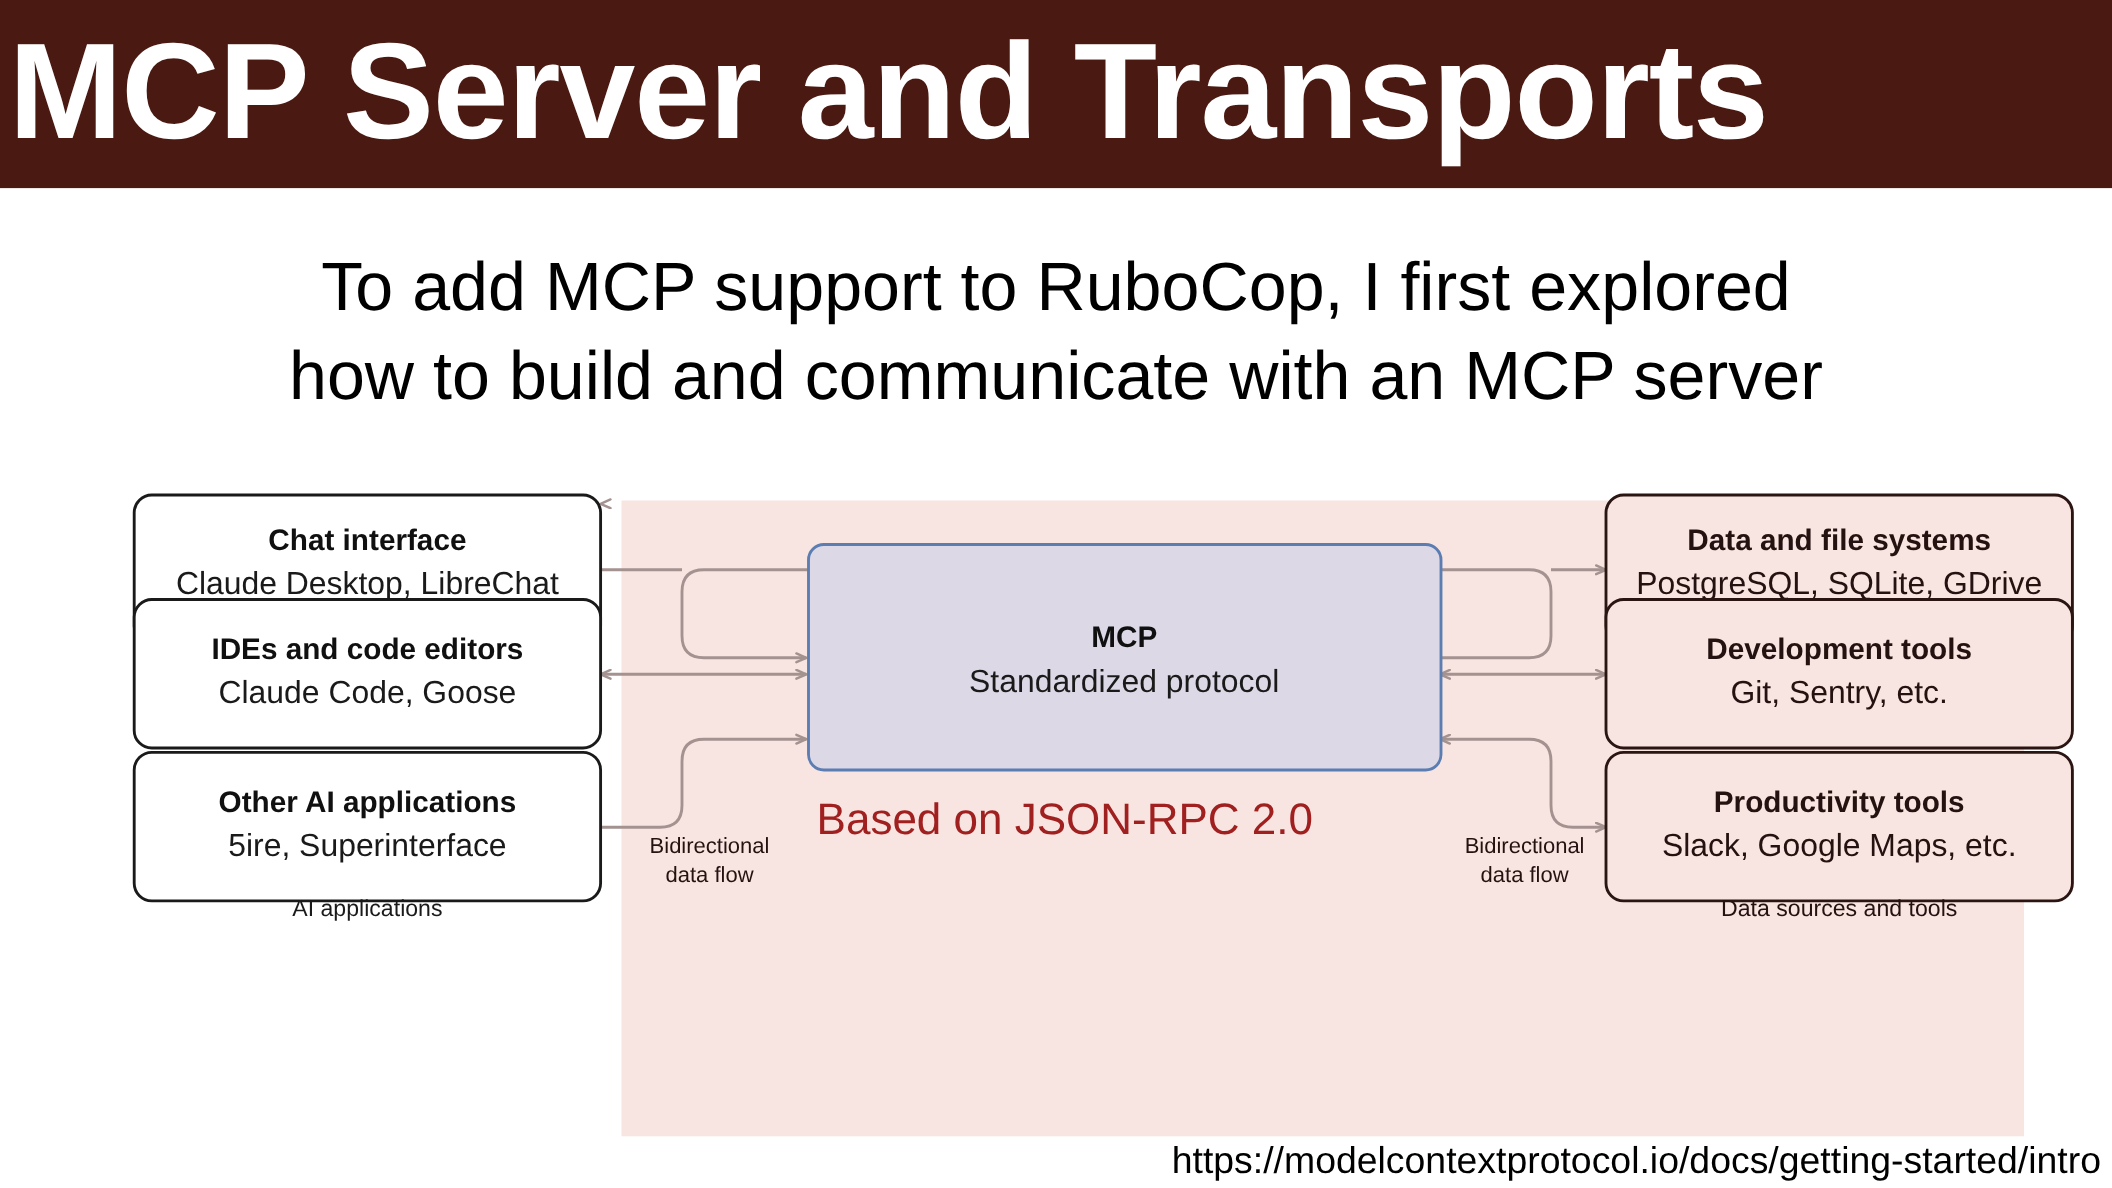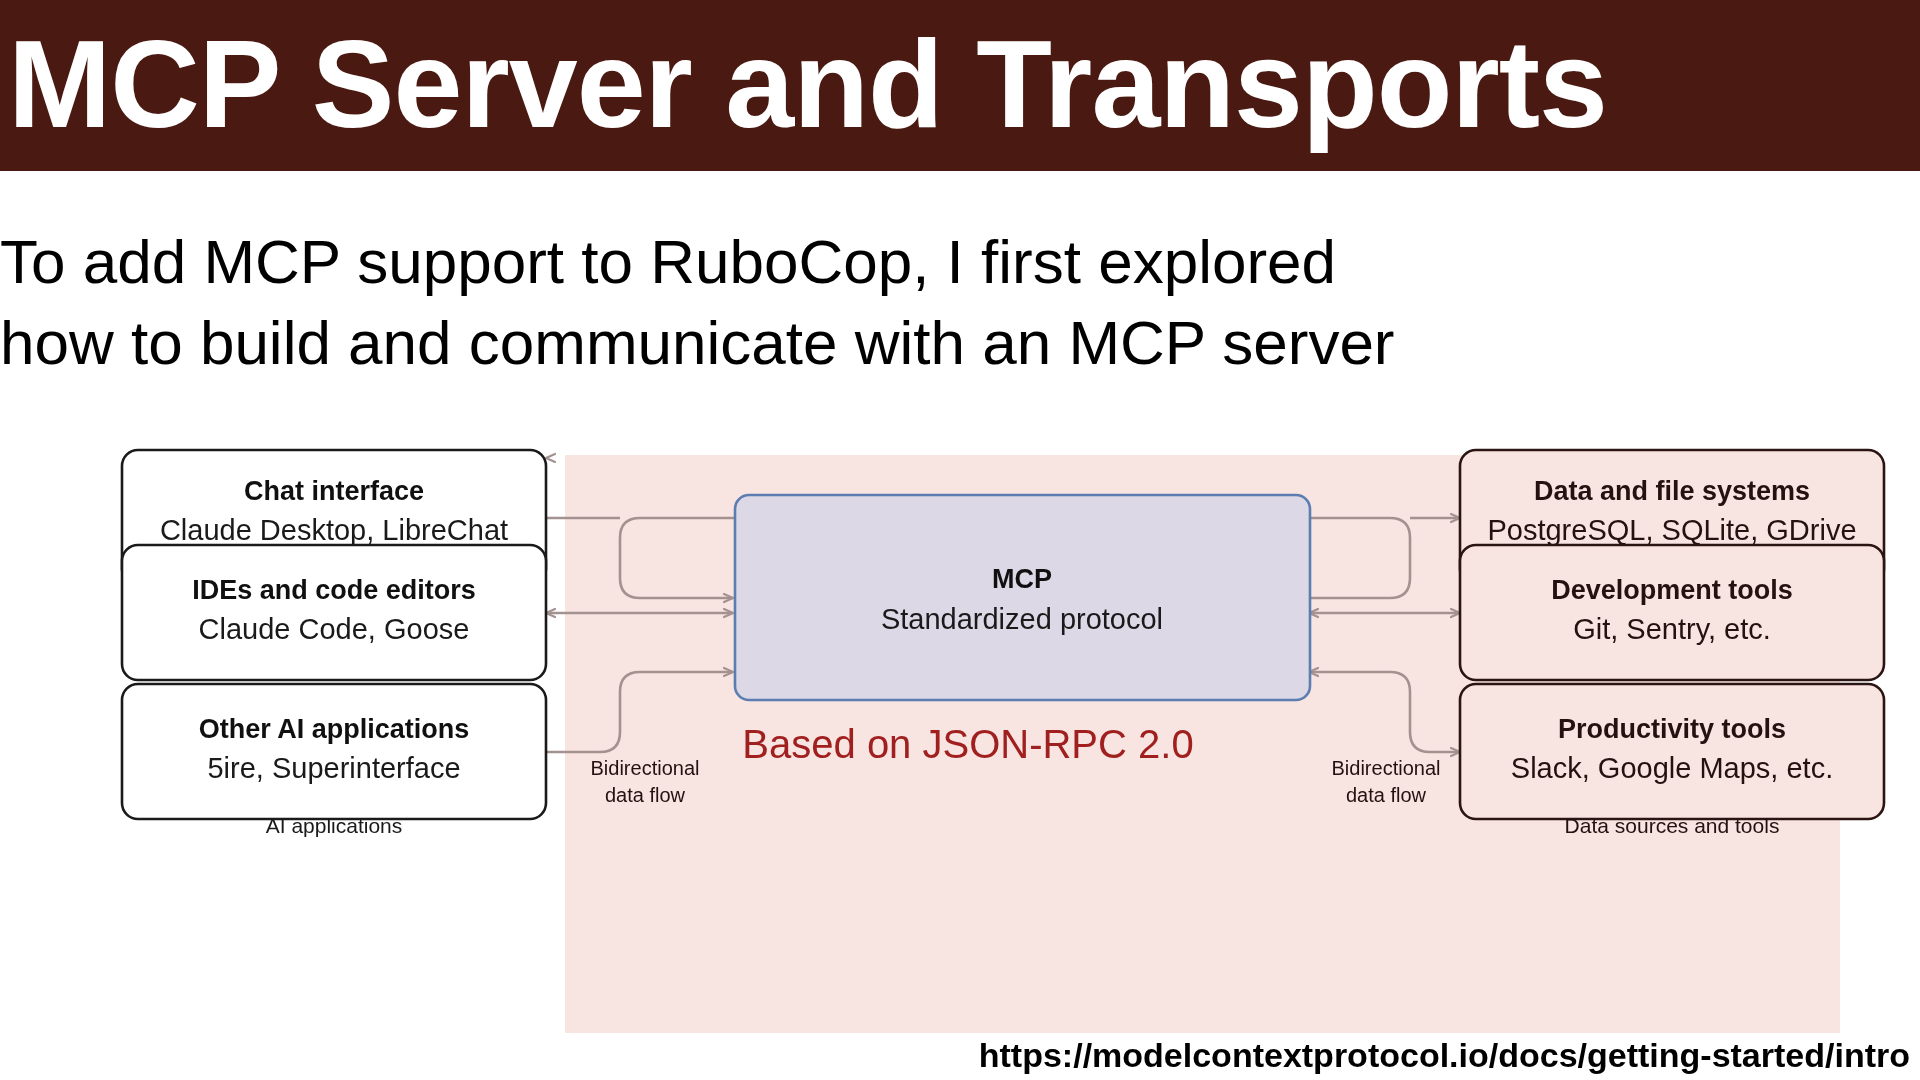--- a/index.html
+++ b/index.html
@@ -37,20 +37,21 @@
     white-space: nowrap;
     line-height: 1;
   }
 
   
   .subtitle {
     position: absolute;
     left: 0;
     top: 222px;
     width: 1920px;
+    text-align: center;
     color: #000000;
     font-family: "Liberation Sans", sans-serif;
     font-size: 62px;
     font-weight: 400;
     line-height: 1.30;
     white-space: pre-line;
   }
 
   
   .diagram {
@@ -93,21 +94,20 @@
 
   
   .footer-url {
     position: absolute;
     right: 10px;
     top: 1036px;
     color: #000000;
     font-family: "Liberation Sans", sans-serif;
     font-size: 34px;
     white-space: nowrap;
-    font-weight: bold;
   }
 </style>
 </head>
 <body>
 
 <div class="header-bar">
   <div class="header-title">MCP Server and Transports</div>
 </div>
 
 <div class="subtitle">To add MCP support to RuboCop, I first explored

